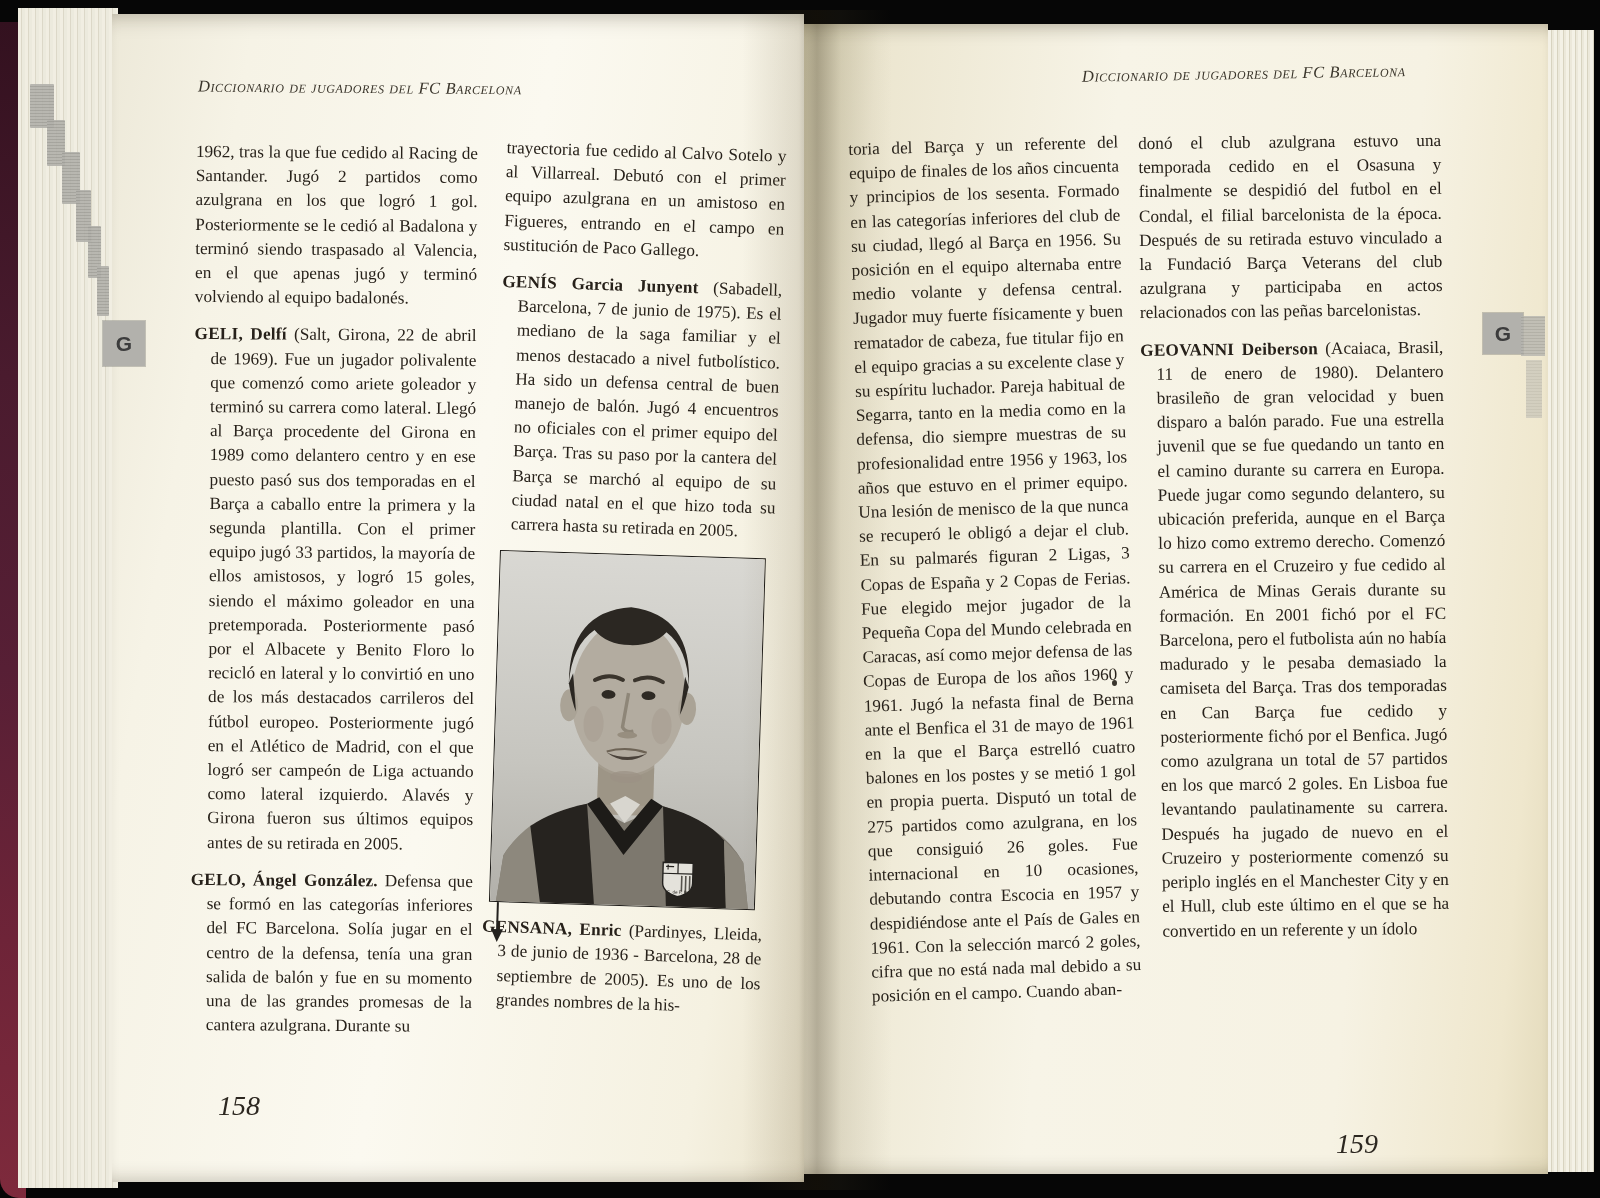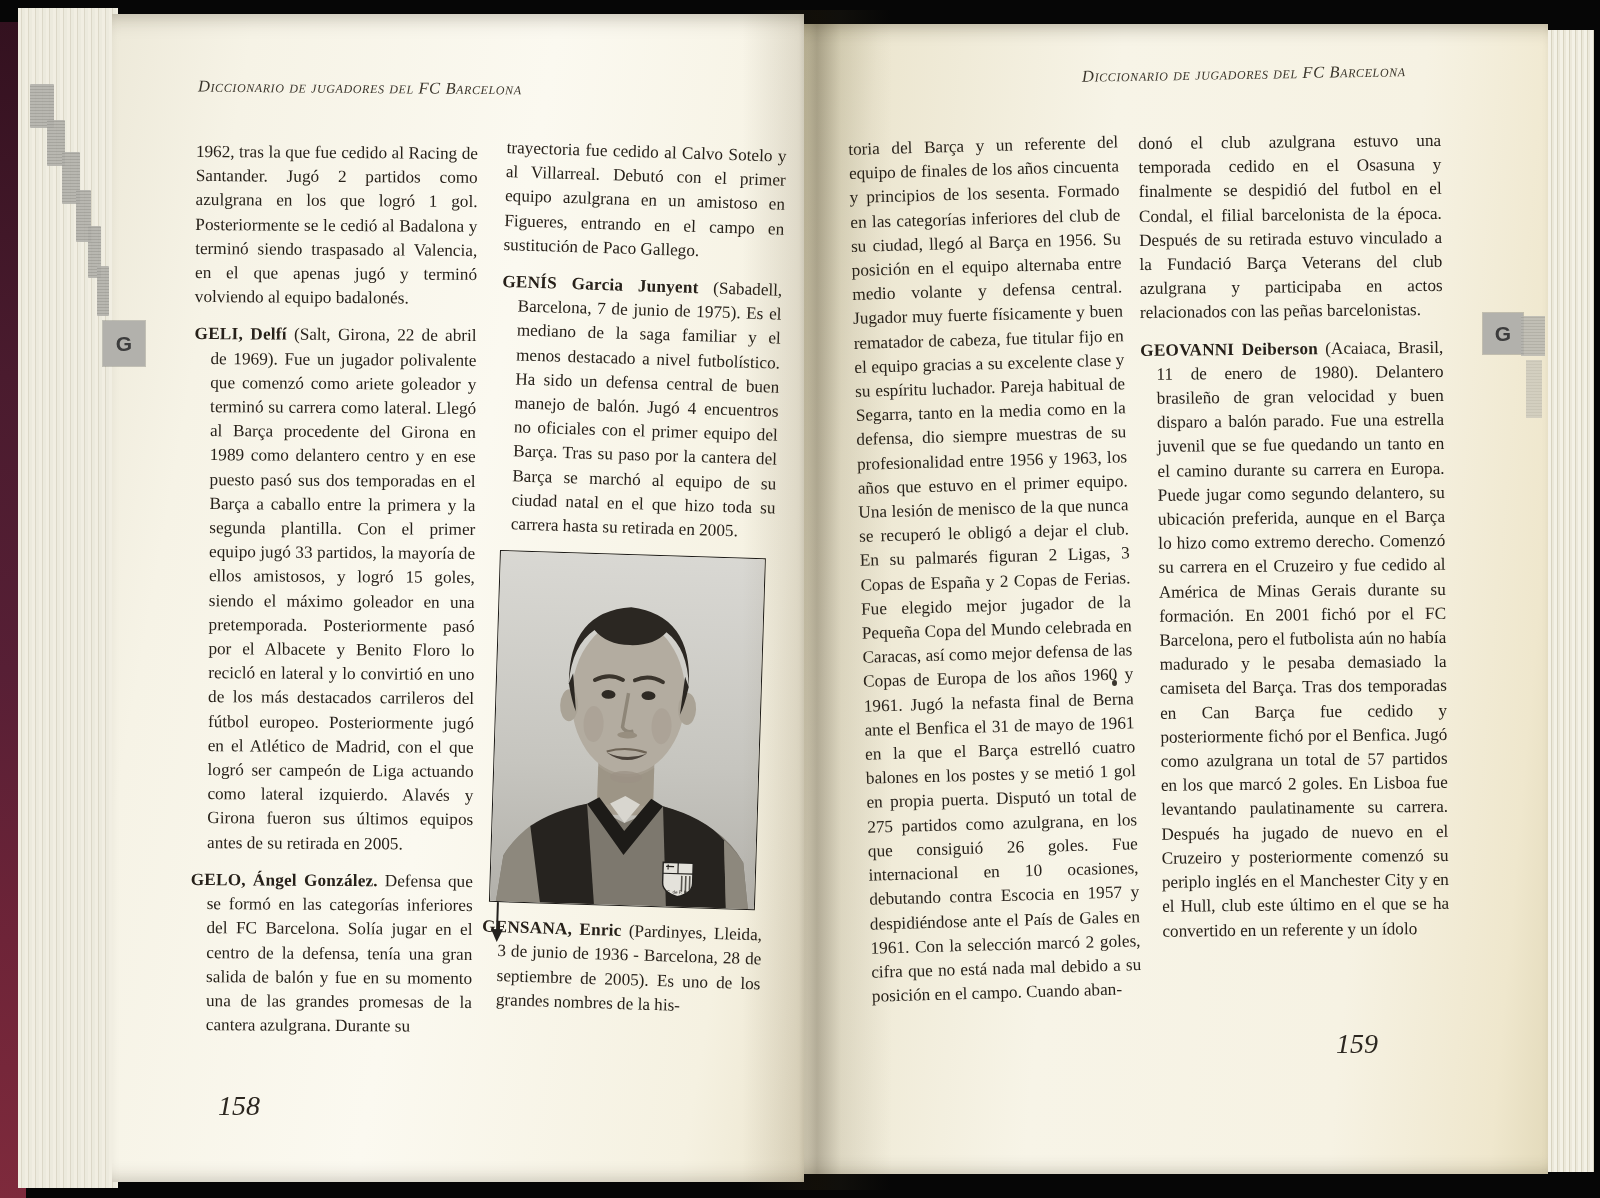--- a/index.html
+++ b/index.html
@@ -1,17 +1,17 @@
 <!DOCTYPE html>
 <html><head>
 <meta charset="utf-8">
 <style>
   html,body{margin:0;padding:0;background:#060606;}
   .scene{position:relative;width:1600px;height:1198px;overflow:hidden;
-         font-family:"Liberation Serif","DejaVu Serif",serif;}
+         font-family:"Liberation Serif","DejaVu Serif",serif;border-radius:19px;}
 
   
   .cover-left{position:absolute;left:0;top:22px;width:26px;height:1176px;
     background:linear-gradient(180deg,#33111f 0%,#4a1b2e 30%,#571f35 55%,#6e2438 78%,#7e2a3c 100%);}
   .fan-left{position:absolute;left:18px;top:8px;width:100px;height:1180px;
     background:
       repeating-linear-gradient(90deg,#f1eee2 0 3px,#dcd8c8 3px 4px,#eceadd 4px 7px),
       #ece9dc;}
   .tab-mark{position:absolute;background:repeating-linear-gradient(0deg,#b2b1ab 0 2px,#9e9d97 2px 3px);
     opacity:.9;border-radius:1px;}
@@ -49,21 +49,21 @@
   
   .lp-header{left:86px;top:64px;transform:rotate(.5deg);}
   .lp-col1{left:84px;top:126px;width:282px;transform:rotate(.4deg);transform-origin:left top;}
   .lp-col2{left:395px;top:122px;width:280px;transform:rotate(1.8deg);transform-origin:left top;}
   .lp-num{left:106px;top:1076px;}
 
   
   .rp-header{right:142px;top:40px;transform:rotate(-1deg);}
   .rp-col1{left:44px;top:114px;width:270px;transform:rotate(-1.6deg);transform-origin:left top;}
   .rp-col2{left:334px;top:108px;width:303px;transform:rotate(-.6deg);transform-origin:left top;}
-  .rp-num{left:532px;top:1004px;}
+  .rp-num{left:532px;top:1104px;}
   .stray-dot{position:absolute;left:308px;top:656px;width:5px;height:6px;border-radius:50%;background:#3a352d;}
 
   
   .photo-wrap{position:relative;width:264px;margin:14px 0 8px 6px;}
   .photo{display:block;border:1px solid #1c1a17;}
   .down-arrow{position:absolute;left:0px;bottom:-40px;}
   .after-photo{margin-top:50px;}
 </style>
 </head>
 <body>

